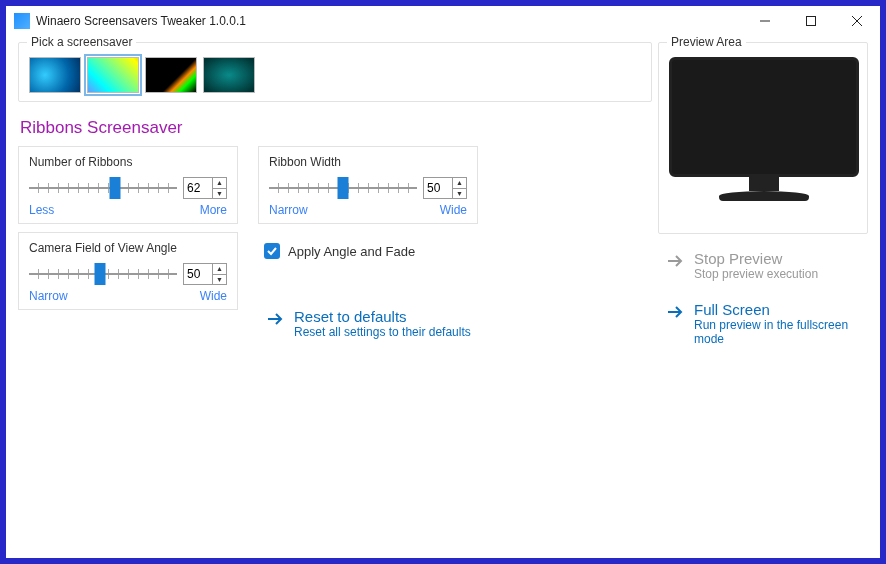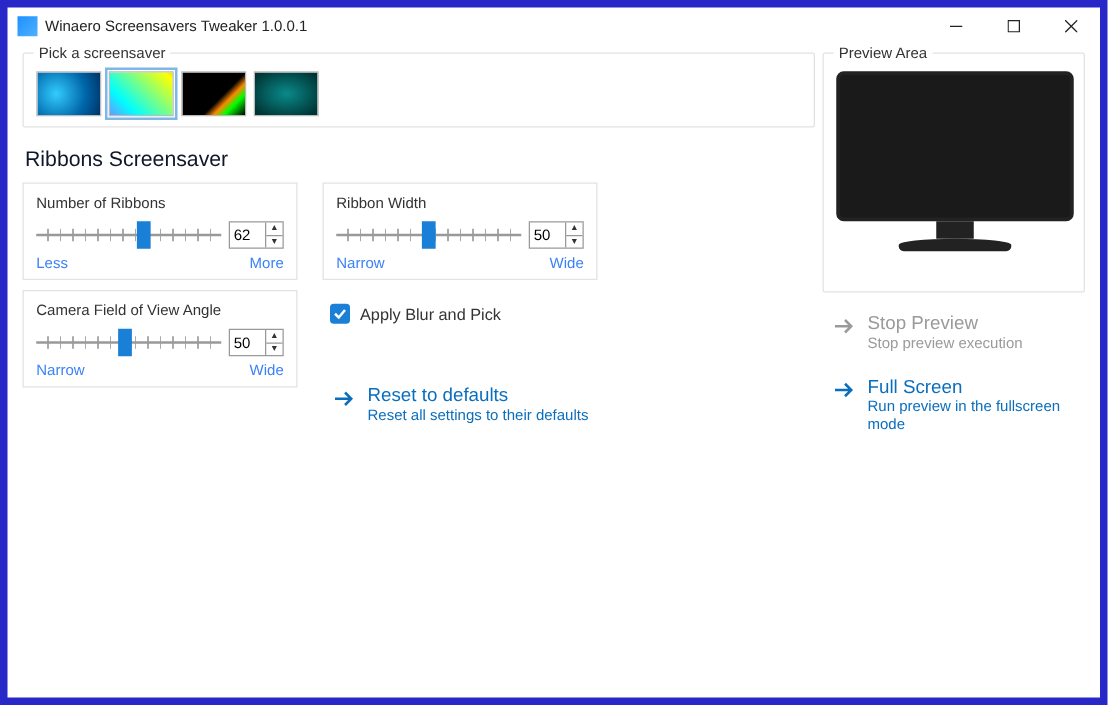--- a/index.html
+++ b/index.html
@@ -16,21 +16,21 @@
 .right { width: 210px; }
 .group { border: 1px solid #e2e2e2; border-radius: 2px; padding: 10px 10px 8px 10px; position: relative; margin-bottom: 6px; }
 .group-label { position: absolute; top: -8px; left: 8px; background: #fff; padding: 0 4px; font-size: 12px; color: #333; }
 .thumbs { display: flex; gap: 6px; padding-top: 4px; }
 .thumb { width: 52px; height: 36px; border: 1px solid #bbb; background: #000; }
 .thumb.sel { outline: 2px solid #7db7e8; outline-offset: 1px; }
 .thumb.t1 { background: radial-gradient(circle at 30% 50%, #3cf 0%, #06a 60%, #036 100%); }
 .thumb.t2 { background: linear-gradient(45deg,#f0f,#0ff,#ff0,#000); background-size: 200% 200%; }
 .thumb.t3 { background: linear-gradient(135deg,#000 60%,#f80 70%,#0f0 80%,#000); }
 .thumb.t4 { background: radial-gradient(ellipse at center,#0a8a8a 0%,#033 90%); }
-.section-title { font-size: 17px; color: #0f172a; margin: 10px 0 8px 2px; font-weight: 400; }
+.section-title { font-size: 17px; color: #a21caf; margin: 10px 0 8px 2px; font-weight: 400; }
 .settings-row { display: flex; gap: 20px; }
 .settings-col { display: flex; flex-direction: column; gap: 8px; }
 .ctrl-group { border: 1px solid #e2e2e2; padding: 8px 10px 6px 10px; position: relative; width: 220px; }
 .ctrl-label { font-size: 12px; color: #333; margin-bottom: 6px; display: block; }
 .slider-row { display: flex; align-items: center; gap: 6px; }
 .slider { flex: 1; height: 26px; position: relative; }
 .slider-track { position: absolute; left: 0; right: 0; top: 50%; height: 2px; background: #999; transform: translateY(-50%); }
 .slider-ticks { position: absolute; left: 0; right: 0; top: 50%; height: 10px; transform: translateY(-50%); background: repeating-linear-gradient(to right, transparent 0, transparent 9px, #aaa 9px, #aaa 10px); }
 .slider-thumb { position: absolute; top: 50%; width: 11px; height: 22px; background: #1a7fd6; transform: translate(-50%,-50%); }
 .spinner { width: 44px; height: 22px; border: 1px solid #999; display: flex; align-items: center; background: #fff; }
@@ -174,21 +174,21 @@
               </div>
           </div>
 
           <div class="checkboxes">
             <div class="checkbox-row">
               <div class="checkbox">
                   <svg viewBox="0 0 12 12">
                     <path d="M2 6 L5 9 L10 3" stroke="#fff" stroke-width="2" fill="none"></path>
                   </svg>
                 </div>
-              <span>Apply Blur and Pick</span>
+              <span>Apply Angle and Fade</span>
             </div>
           </div>
 
           <div class="arrow-link blue reset-block">
             <svg class="arrow-ico" viewBox="0 0 18 18">
                 <path d="M2 9 H15 M10 4 L15 9 L10 14" fill="none" stroke-width="2"></path>
               </svg>
             <div class="arrow-link-body">
               <span class="arrow-link-title">Reset to defaults</span>
               <span class="arrow-link-sub">Reset all settings to their defaults</span>

